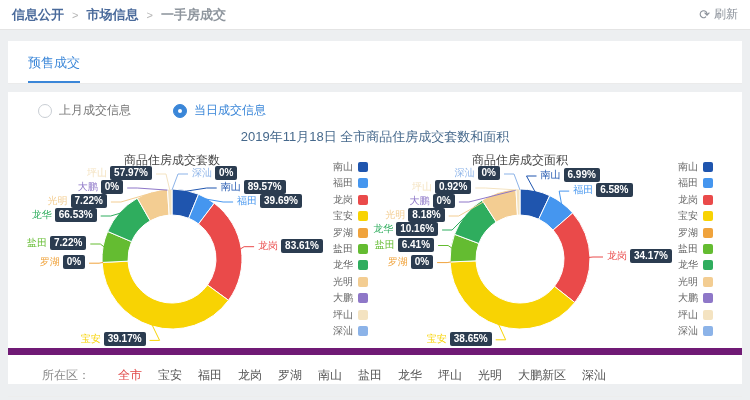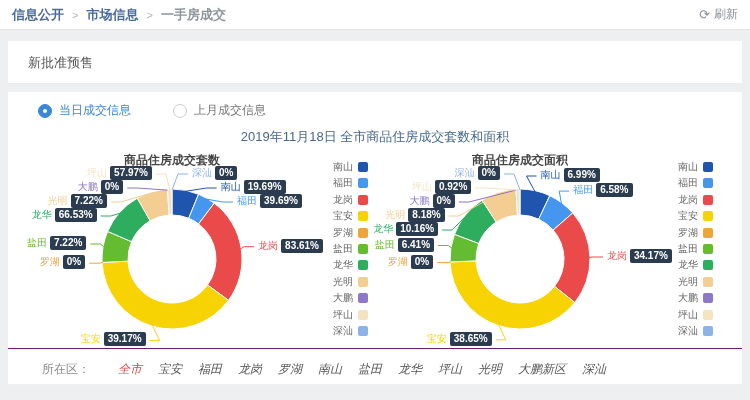--- a/index.html
+++ b/index.html
@@ -28,35 +28,35 @@
   .radio-dot{width:12px;height:12px;border:1px solid #c9ced4;border-radius:50%;background:#fff;position:relative;flex:none;}
   .radio.sel .radio-dot{border-color:#3a86d8;background:#3a86d8;}
   .radio.sel .radio-dot::after{content:"";position:absolute;left:4px;top:4px;width:4px;height:4px;border-radius:50%;background:#fff;}
   
   .main-title{text-align:center;margin-top:9px;font-size:13px;color:#46698c;height:16px;}
   
   .charts-row{display:flex;margin-top:2px;height:200px;}
   .chart-box{position:relative;width:50%;height:200px;}
   .donut-svg{position:absolute;left:0;top:0;width:100%;height:100%;}
   .chart-title{position:absolute;top:6px;transform:translateX(-50%);font-size:12px;
-               font-weight:bold;color:#464646;white-space:nowrap;z-index:1;}
+               font-weight:normal;color:#464646;white-space:nowrap;z-index:1;}
   .legend{position:absolute;top:15px;display:flex;flex-direction:column;gap:4.4px;z-index:2;}
   .lg-item{display:flex;align-items:center;justify-content:flex-end;gap:5px;
            font-size:10px;color:#666;height:12px;cursor:pointer;}
   .lg-swatch{width:10px;height:10px;border-radius:2px;flex:none;}
   .p-label{position:absolute;display:flex;align-items:center;gap:3px;font-size:10px;
            white-space:nowrap;z-index:2;line-height:1;}
   .p-badge{background:#2b3c50;color:#fff;padding:2px 4px 2px;border-radius:2px;
            font-weight:bold;font-size:10px;}
   
-  .filter-row{border-top:1px solid #701a75;border-bottom:1px solid #ededed;
+  .filter-row{border-top:7px solid #701a75;border-bottom:1px solid #ededed;
               margin-top:2px;display:flex;align-items:center;gap:28px;
               padding:12px 0 12px 34px;font-size:12px;}
   .filter-label{color:#888;}
-  .filter-options{display:flex;gap:16px;font-style:italic;}
+  .filter-options{display:flex;gap:16px;}
   .filter-opt{color:#555;cursor:pointer;}
   .filter-opt.active{color:#e04848;}
 </style>
 </head>
 <body>
 
 <div class="topbar">
   <div class="breadcrumb">
       <span class="crumb">信息公开</span>
       <span class="crumb-sep">&gt;</span>
@@ -65,33 +65,33 @@
       <span class="crumb current">一手房成交</span>
     </div>
   <div class="refresh">
     <span class="refresh-ic">⟳</span>
     <span>刷新</span>
   </div>
 </div>
 
 <div class="card tabs-card">
   <div class="tabs">
-      <div class="tab">新批准预售</div>
+      <div class="tab active">预售成交</div>
     </div>
 </div>
 
 <div class="card content-card">
   <div class="radio-row">
+      <label class="radio">
+        <span class="radio-dot"></span>
+        <span>上月成交信息</span>
+      </label>
       <label class="radio sel">
         <span class="radio-dot"></span>
         <span>当日成交信息</span>
-      </label>
-      <label class="radio">
-        <span class="radio-dot"></span>
-        <span>上月成交信息</span>
       </label>
     </div>
   <div class="main-title">2019年11月18日 全市商品住房成交套数和面积</div>
   <div class="charts-row">
     <div class="chart-box">
         <div class="chart-title" style="left: 164px;">商品住房成交套数</div>
         <div class="legend" style="right: 7px;">
           <div class="lg-item">
             <span>南山</span>
             <span class="lg-swatch" style="background: rgb(31, 85, 174);"></span>
@@ -153,21 +153,21 @@
           <path d="M95.1,116.4 L91.1,117.2 L81.1,117.2" fill="none" stroke="#f0a33c" stroke-width="1"></path>
           <path d="M96.1,100.8 L92.3,98.0 L82.3,98.0" fill="none" stroke="#64bc31" stroke-width="1"></path>
           <path d="M112.5,67.1 L102.7,70.0 L92.7,70.0" fill="none" stroke="#2fad5e" stroke-width="1"></path>
           <path d="M144.2,46.9 L112.9,56.0 L102.9,56.0" fill="none" stroke="#f3cd92" stroke-width="1"></path>
           <path d="M159.5,44.1 L129.2,42.0 L119.2,42.0" fill="none" stroke="#8e77c8" stroke-width="1"></path>
           <path d="M161.8,44.0 L158.0,28.0 L148.0,28.0" fill="none" stroke="#f4e3c1" stroke-width="1"></path>
           <path d="M164.0,44.0 L170.0,28.0 L180.0,28.0" fill="none" stroke="#8cb3e8" stroke-width="1"></path>
         </svg>
         <div class="p-label" style="top: 34px; left: 212.733px;">
           <span class="p-name" style="color: rgb(31, 85, 174);">南山</span>
-          <span class="p-badge">19.69%</span>
+          <span class="p-badge">89.57%</span>
         </div>
         <div class="p-label" style="top: 48px; left: 229.056px;">
           <span class="p-name" style="color: rgb(69, 150, 239);">福田</span>
           <span class="p-badge">39.69%</span>
         </div>
         <div class="p-label" style="top: 92.6534px; left: 250.099px;">
           <span class="p-name" style="color: rgb(234, 74, 74);">龙岗</span>
           <span class="p-badge">83.61%</span>
         </div>
         <div class="p-label" style="top: 186.421px; right: 229.406px;">

